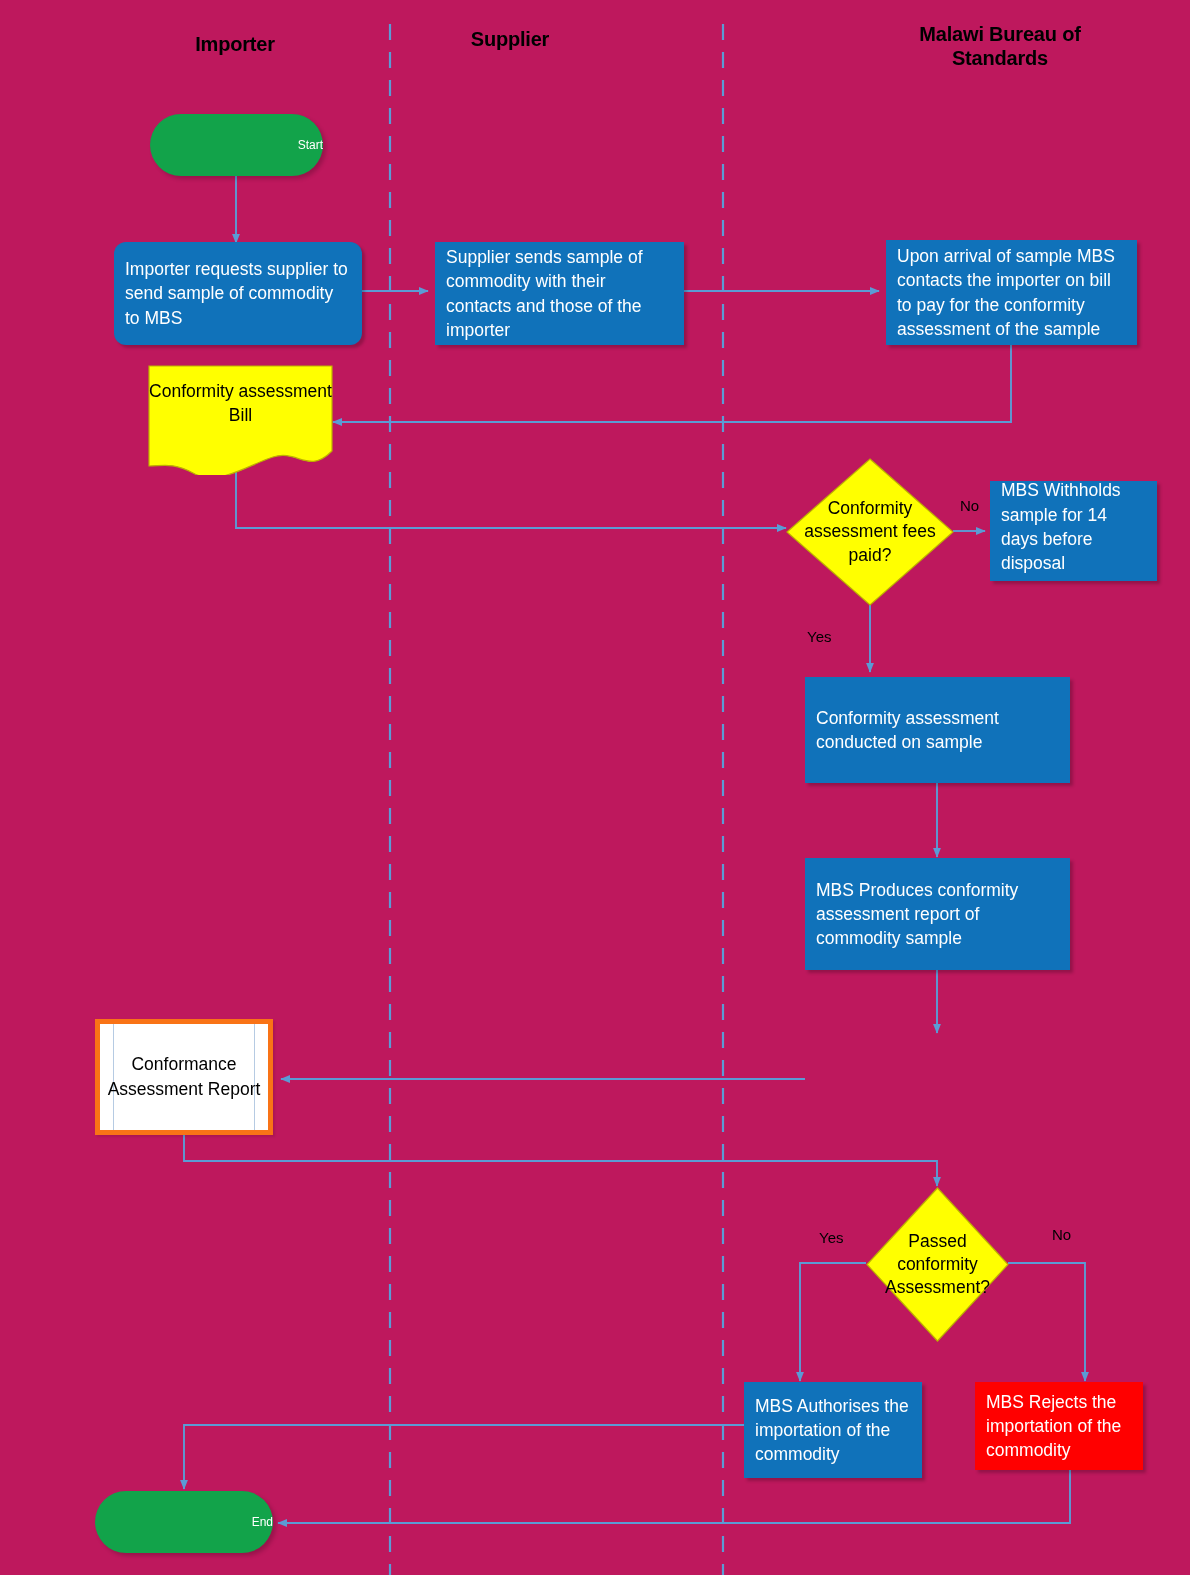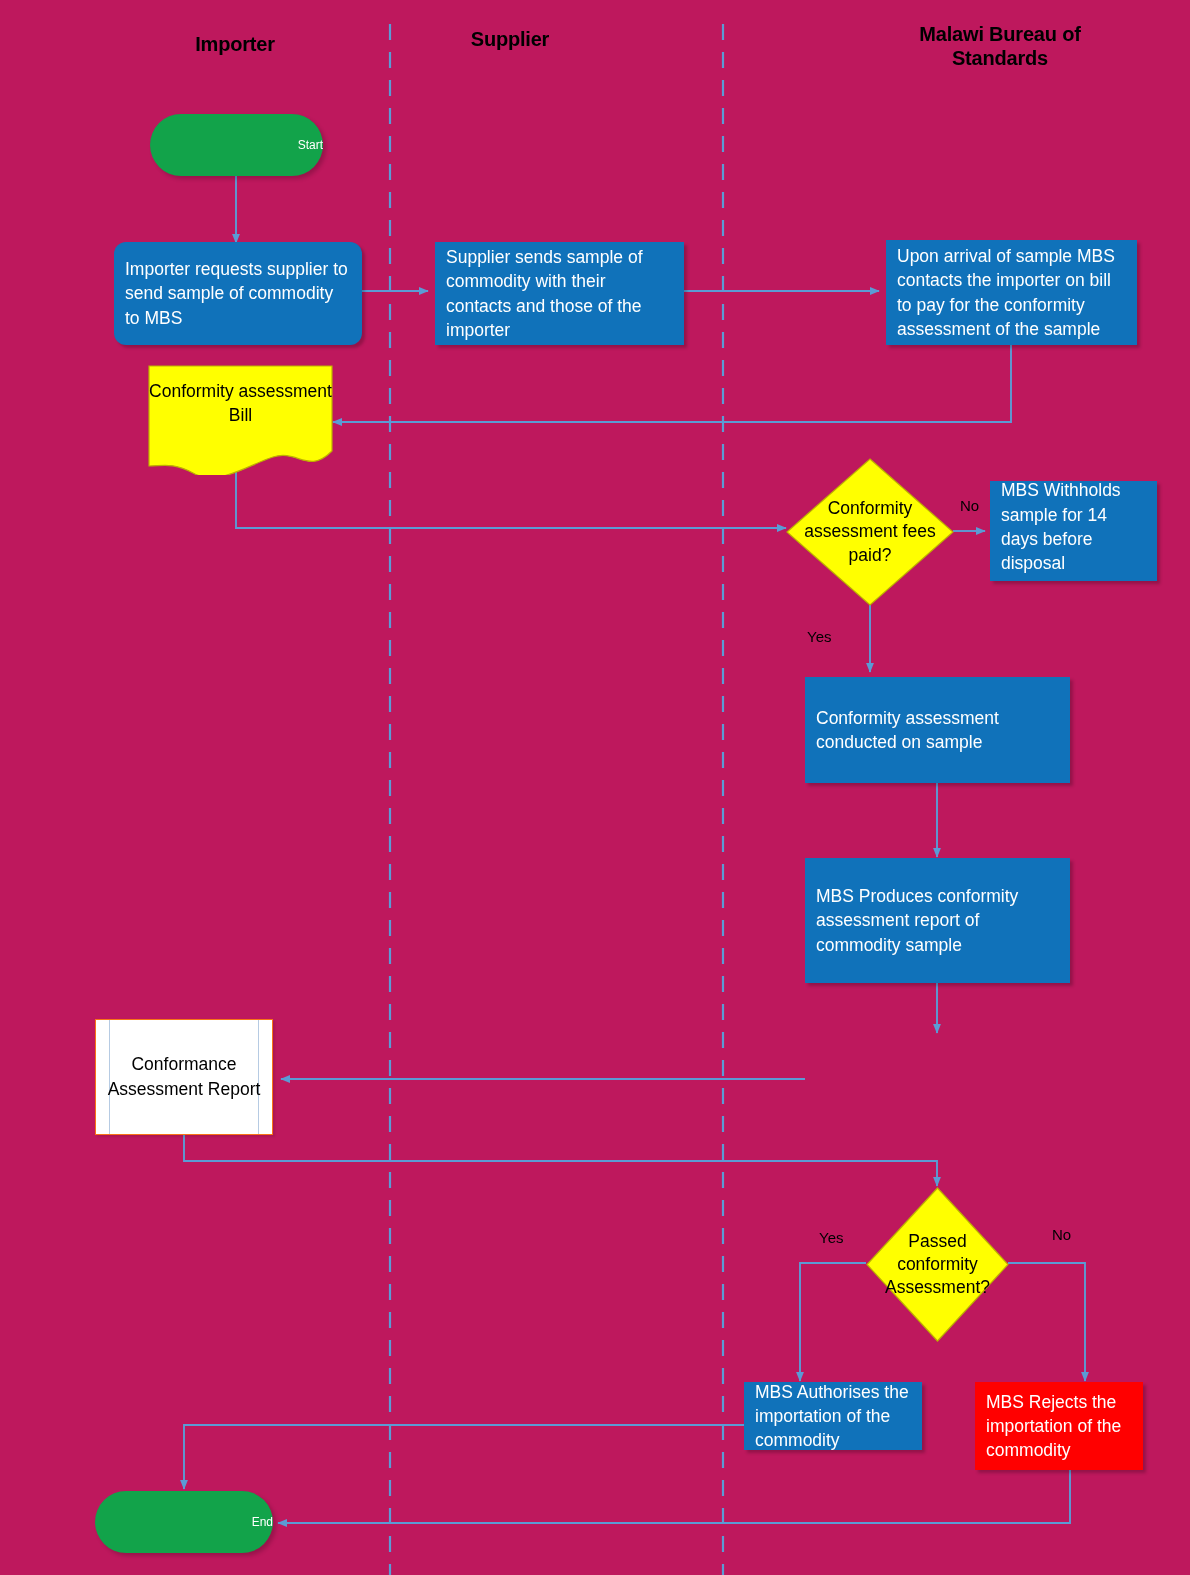--- a/index.html
+++ b/index.html
@@ -96,21 +96,21 @@
   }
   .decision .txt {
     position: relative;
     width: 100%;
     text-align: center;
     color: #000000;
     line-height: 1.33;
   }
   .predefined {
     background: #ffffff;
-    border: 1px solid #f97316;
+    border: 5px solid #f97316;
     justify-content: center;
     color: #000000;
     box-shadow: 2px 2px 2px rgba(0,0,0,0.10);
   }
   .predefined .bar {
     position: absolute;
     top: 0;
     bottom: 0;
     width: 1px;
     background: #b6cbe3;
@@ -226,39 +226,39 @@
   </div>
 
   <div class="node proc" style="left:990px; top:481px; width:167px; height:100px;align-items:flex-end;">
     <span class="txt">MBS Withholds sample for 14 days before disposal</span>
   </div>
 
   <div class="node proc" style="left:805px; top:677px; width:265px; height:106px;">
     <span class="txt">Conformity assessment conducted on sample</span>
   </div>
 
-  <div class="node proc" style="left:805px; top:858px; width:265px; height:125px;">
+  <div class="node proc" style="left:805px; top:858px; width:265px; height:112px;">
     <span class="txt">MBS Produces conformity assessment report of commodity sample</span>
   </div>
 
 
   <div class="node predefined" style="left:95px; top:1019px; width:178px; height:116px;">
     <span class="bar l"></span>
     <span class="bar r"></span>
     <span class="txt">Conformance Assessment Report</span>
   </div>
 
   <div class="node decision" style="left:866px; top:1187px; width:143px; height:155px;">
     <svg viewBox="0 0 143 155" preserveAspectRatio="none">
       <polygon points="71.5,1 142,77.5 71.5,154 1,77.5" fill="#FFFF00" stroke="#bdb000" stroke-width="1.2"></polygon>
     </svg>
     <span class="txt">Passed conformity Assessment?</span>
   </div>
 
-  <div class="node proc" style="left:744px; top:1382px; width:178px; height:68px;">
+  <div class="node proc" style="left:744px; top:1382px; width:178px; height:96px;">
     <span class="txt">MBS Authorises the importation of the commodity</span>
   </div>
 
   <div class="node proc reject" style="left:975px; top:1382px; width:168px; height:88px;">
     <span class="txt">MBS Rejects the importation of the commodity</span>
   </div>
 
   <div class="node terminator" style="left:95px; top:1491px; width:178px; height:62px;">
     <span class="txt">End</span>
   </div>

